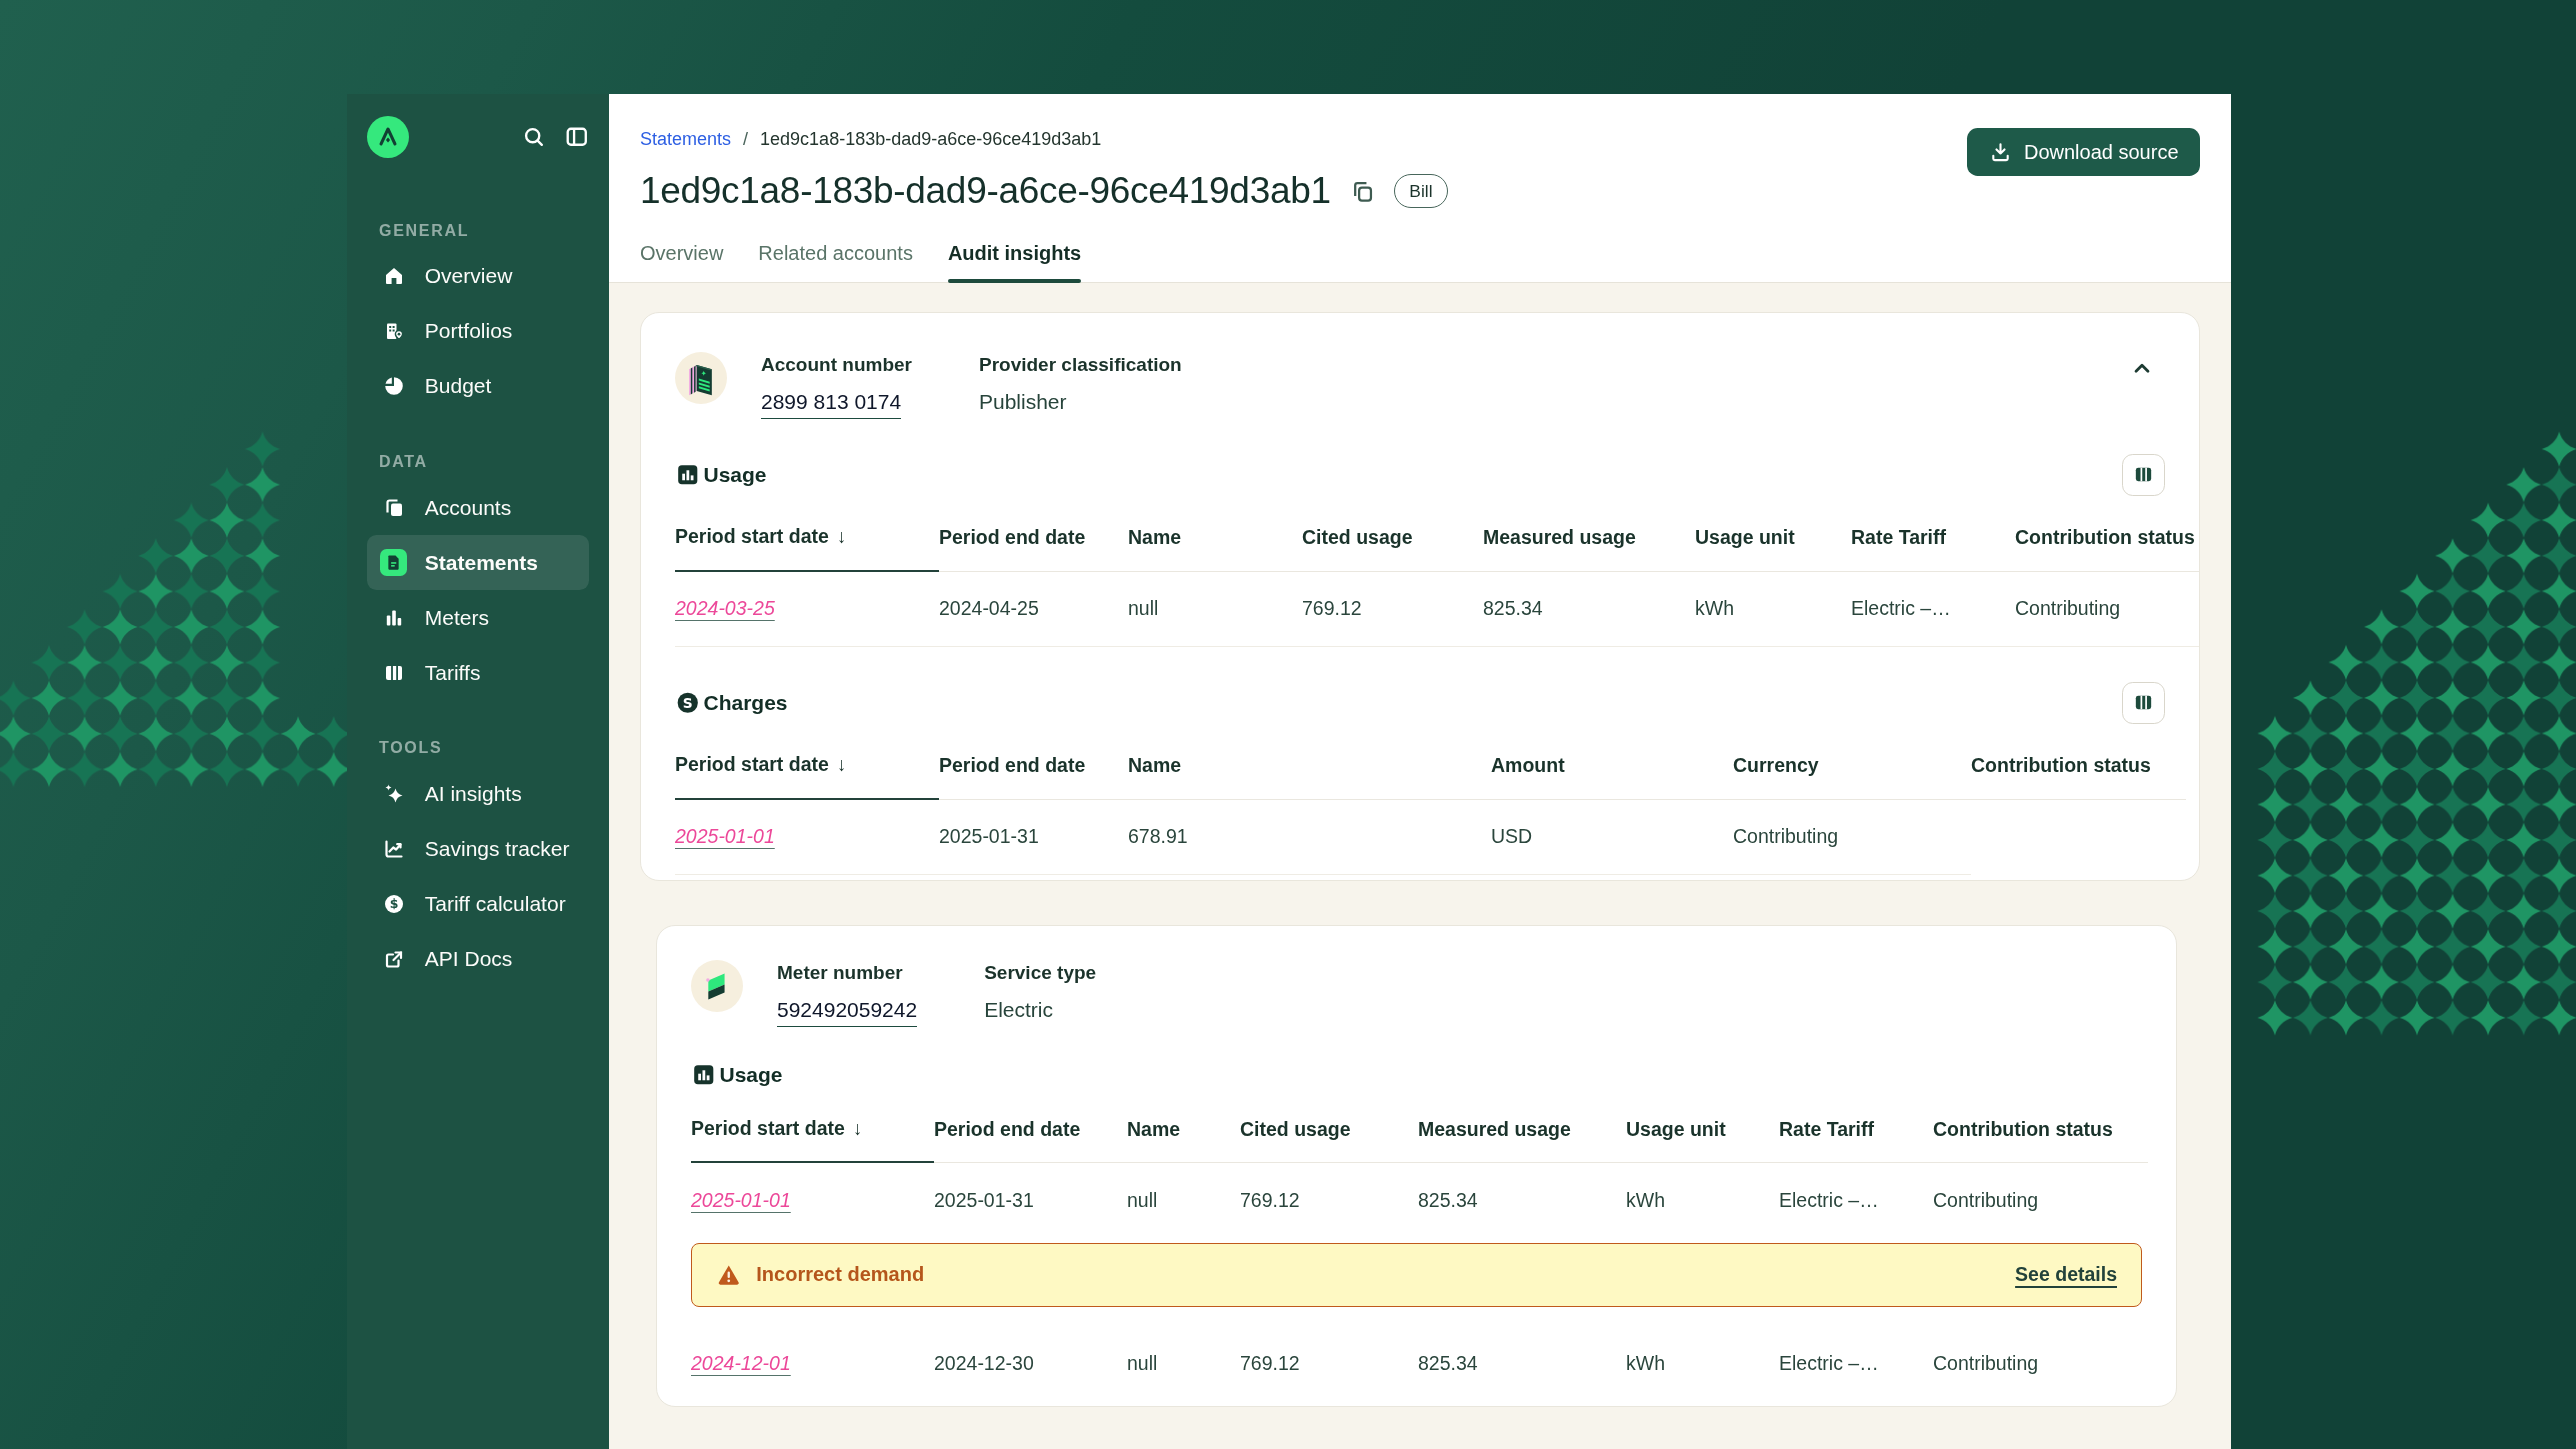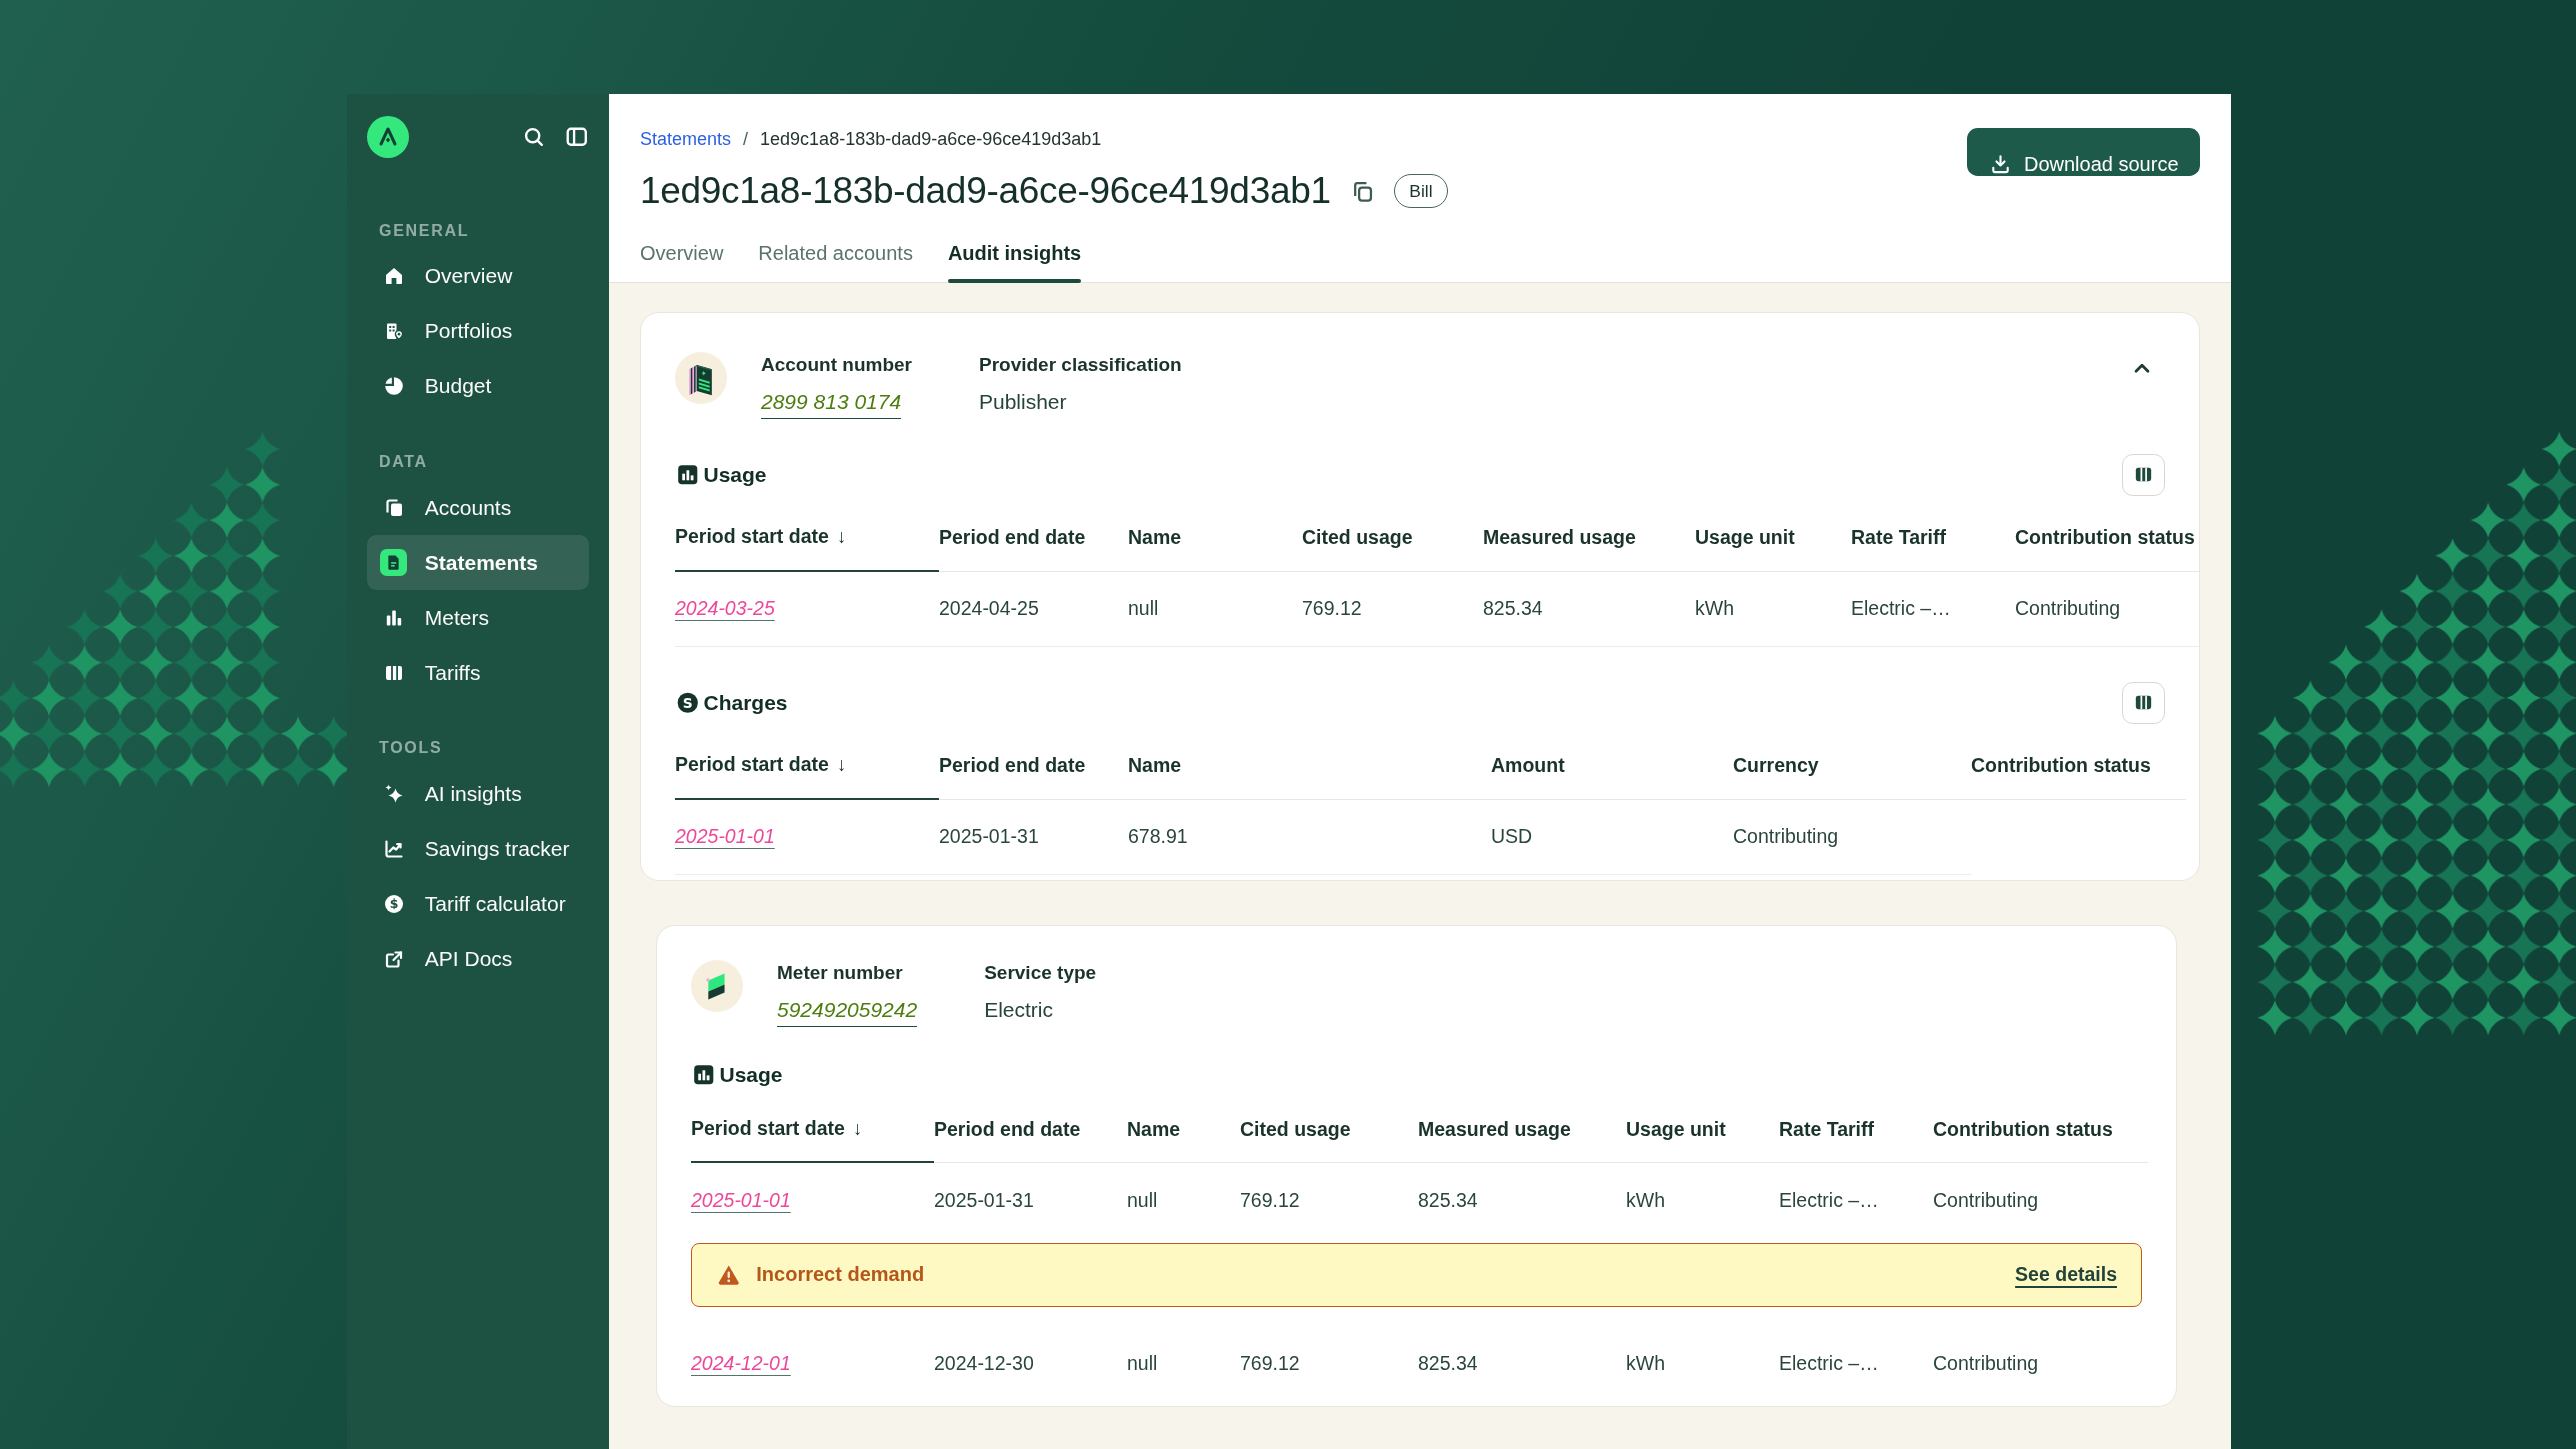--- a/index.html
+++ b/index.html
@@ -33,40 +33,40 @@
   .main{flex:1;display:flex;flex-direction:column;background:#F7F4EC;min-width:0;}
   .page-header{position:relative;background:#fff;padding:35px 31px 0;border-bottom:1.3px solid #E6E3D9;}
   .breadcrumb{display:flex;align-items:center;gap:12px;font-size:18px;}
   .bc-link{color:#2D5FE3;cursor:pointer;}
   .bc-sep{color:#49635A;}
   .bc-cur{color:#24352E;}
   .title-row{display:flex;align-items:center;gap:17.4px;margin-top:20px;}
   .page-title{margin:0;font-size:37px;font-weight:500;letter-spacing:-0.3px;color:#15302A;white-space:nowrap;}
   .copy-ic{width:28px;height:28px;display:flex;align-items:center;justify-content:center;cursor:pointer;}
   .badge{border:1.3px solid #48665B;border-radius:670px;padding:5.4px 14.8px;font-size:17.4px;font-weight:500;color:#1B332B;}
-  .download-btn{position:absolute;top:34px;right:31px;display:flex;align-items:flex-end;gap:12px;
+  .download-btn{position:absolute;top:34px;right:31px;display:flex;align-items:center;gap:12px;
     background:#1E5A49;color:#fff;border:none;border-radius:10.7px;padding:0 21.5px;height:48px;
     font-size:20px;font-weight:500;font-family:inherit;cursor:pointer;}
   .tabs{display:flex;gap:35px;margin-top:29.5px;}
   .tab{position:relative;padding-bottom:17.4px;font-size:20px;color:#5A7468;cursor:pointer;white-space:nowrap;}
   .tab.active{color:#152E26;font-weight:600;}
   .tab.active::after{content:"";position:absolute;left:0;right:0;bottom:-1.3px;height:4.7px;border-radius:2.7px;background:#1D4A3C;}
 
   .content{flex:1;padding:29.5px 31px 0;overflow:hidden;}
 
   
   .card{position:relative;background:#fff;border:0.7px solid #E9E6DC;border-radius:19px;padding:39px 34px 5.4px;box-sizing:border-box;}
   .card.meter{margin:44px 23px 0 16px;padding-top:34px;}
   .collapse-btn{position:absolute;top:40px;right:38px;width:38px;height:31px;background:none;border:none;cursor:pointer;display:flex;align-items:center;justify-content:center;}
   .entity-row{display:flex;align-items:flex-start;gap:34px;}
   .avatar{width:52px;height:52px;flex:0 0 52px;}
   .fields{display:flex;gap:67px;padding-top:1.3px;}
   .field .f-label{font-size:19px;font-weight:600;color:#1B332B;white-space:nowrap;}
   .field .f-value{margin-top:14.8px;font-size:21px;color:#27443B;white-space:nowrap;}
-  .field .f-value.link{color:#4d7c0f;border-bottom:1.3px solid #1D4A3E;display:inline-block;padding-bottom:3.4px;cursor:pointer;font-style:italic;}
+  .field .f-value.link{color:#0f172a;border-bottom:1.3px solid #1D4A3E;display:inline-block;padding-bottom:3.4px;cursor:pointer;}
 
   .section-head{display:flex;align-items:center;gap:3px;margin-top:35px;}
   .section-head .s-ic{width:25.5px;height:25.5px;display:flex;align-items:center;justify-content:center;}
   .section-head .s-title{font-size:21px;font-weight:600;color:#132E26;}
   .cols-btn{margin-left:auto;width:43px;height:42px;background:#fff;border:1.3px solid #D9D6CB;border-radius:10.7px;display:flex;align-items:center;justify-content:center;cursor:pointer;}
 
   .tbl-wrap{margin-right:-34px;overflow:hidden;}
   .tbl{display:grid;}
   .tbl-usage-a{grid-template-columns:264px 189px 174px 181px 212px 156px 164px 215px;}
   .tbl-charges{grid-template-columns:264px 189px 363px 242px 238px 215px;}

